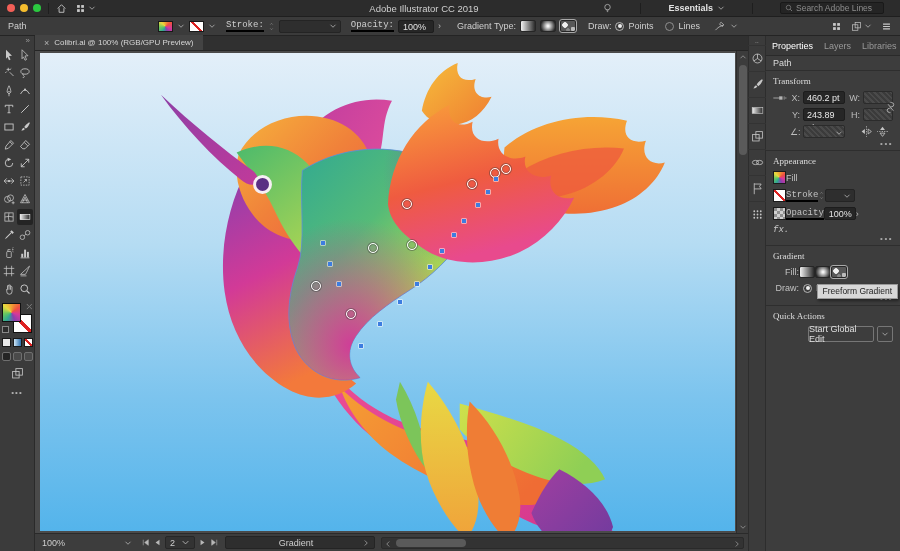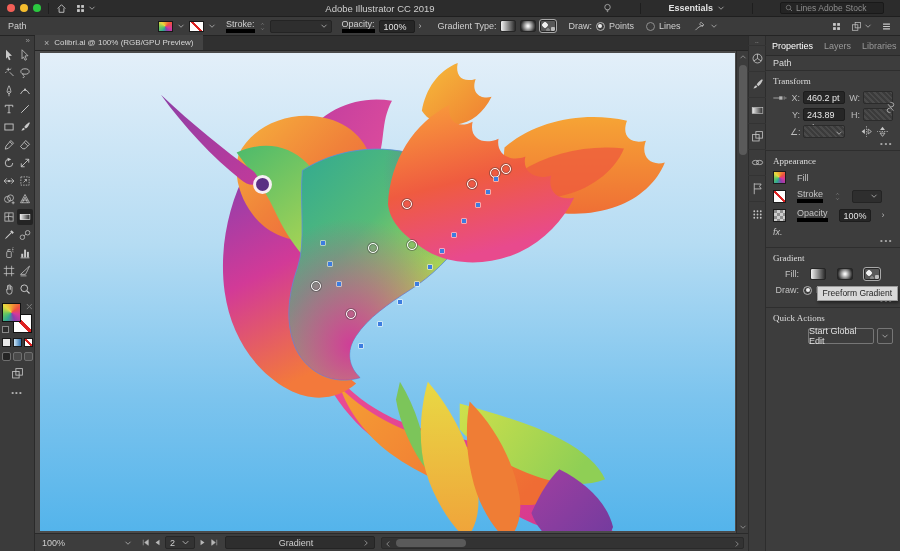--- a/index.html
+++ b/index.html
@@ -5,28 +5,28 @@
   html,body{margin:0;padding:0;background:#222;}
   *{box-sizing:border-box;font-family:"Liberation Sans",sans-serif;-webkit-font-smoothing:antialiased;}
   .app{position:relative;width:900px;height:551px;background:#3a3a3a;overflow:hidden;color:#c9c9c9;}
   svg{display:block;}
   .ic{color:#c9c9c9;}
   
   .titlebar{position:absolute;left:0;top:0;width:900px;height:17px;background:#2c2c2c;border-bottom:1px solid #1f1f1f;display:flex;align-items:center;font-size:9px;}
   .lights{display:flex;gap:5px;margin-left:7px;}
   .light{width:8px;height:8px;border-radius:50%;}
   .tb-sep{width:1px;height:11px;background:#1e1e1e;margin:0 7px;}
-  .tb-title{position:absolute;left:380px;transform:translateX(-50%);color:#cfcfcf;font-size:9.5px;white-space:nowrap;}
+  .tb-title{position:absolute;left:424px;transform:translateX(-50%);color:#cfcfcf;font-size:9.5px;white-space:nowrap;}
   .tb-right{position:absolute;right:16px;display:flex;align-items:center;gap:20px;}
   .workspace{display:flex;align-items:center;gap:4px;color:#e3e3e3;font-weight:bold;font-size:9px;}
   .searchbox{display:flex;align-items:center;gap:3px;width:104px;height:12px;background:#242424;border:1px solid #191919;border-radius:2px;padding:0 4px;color:#8d8d8d;font-size:8.5px;white-space:nowrap;overflow:hidden;}
   
   .controlbar{position:absolute;left:0;top:17px;width:900px;height:19px;background:#3b3b3b;border-bottom:1px solid #242424;display:flex;align-items:center;font-size:9px;color:#cfcfcf;}
   .cb-group{display:flex;align-items:center;gap:4px;}
-  .ulink{border-bottom:4px solid #000000;line-height:10px;cursor:pointer;}
+  .ulink{border-bottom:2px solid #000000;line-height:10px;cursor:pointer;font-family:Liberation Mono, monospace;}
   .swatch{width:15px;height:11px;border:1px solid #191919;}
   .sw-fill{background:conic-gradient(from 210deg,#2fa893,#6cc95e,#e8d93f,#f09a33,#ee4f41,#d6399b,#8a3fae,#2fa893);}
   .sw-none{background:linear-gradient(45deg,#fff 43%,#d22 43%,#d22 57%,#fff 57%);background-color:#fff;}
   .dd-box{display:flex;align-items:center;justify-content:space-between;background:#2e2e2e;border:1px solid #242424;border-radius:2px;height:13px;padding:0 3px;}
   .val-box{background:#262626;border:1px solid #1d1d1d;border-radius:2px;height:13px;line-height:12px;padding:0 4px;color:#e2e2e2;}
   .gbtn{width:16px;height:12px;border:1px solid #262626;border-radius:2px;}
   .gbtn.linear{background:linear-gradient(90deg,#f2f2f2,#2a2a2a);}
   .gbtn.radial{background:radial-gradient(circle at 50% 50%,#f2f2f2 10%,#2a2a2a 85%);}
   .gbtn.freeform{background:#3f3f3f;background-image:radial-gradient(circle 4px at 4px 4px,#f0f0f0 0 2.5px,transparent 3px),radial-gradient(circle 4px at 12px 8px,#bbb 0 2px,transparent 2.5px),radial-gradient(circle 3px at 7px 9px,#888 0 1.5px,transparent 2px);}
   .gbtn.sel{outline:1px solid #a9a9a9;background-color:#585858;}
@@ -93,28 +93,28 @@
   .ptab.active{color:#fff;}
   .prow-path{height:15px;line-height:15px;padding:0 7px;border-bottom:1px solid #2e2e2e;color:#dadada;}
   .psec{position:relative;padding:5px 7px 8px;border-bottom:1px solid #2e2e2e;}
   .psec .ph{color:#dedede;margin-bottom:5px;font-family:Liberation Serif, serif;}
   .pmore{position:absolute;right:7px;bottom:2px;color:#a9a9a9;font-size:8px;letter-spacing:1.5px;}
   .trow{display:flex;align-items:center;margin-bottom:4px;gap:3px;}
   .tlabel{width:10px;text-align:right;color:#bdbdbd;}
   .pfield{background:#262626;border:1px solid #1d1d1d;border-radius:2px;height:13px;line-height:12px;padding:0 3px;color:#e8e8e8;width:42px;}
   .hatch{background:repeating-linear-gradient(45deg,#3b3b3b 0 2px,#4a4a4a 2px 4px);border:1px solid #2b2b2b;border-radius:2px;height:13px;width:30px;}
   .chainpos{position:absolute;right:3px;top:30px;color:#b5b5b5;}
-  .arow{display:flex;align-items:center;gap:11px;margin-bottom:5px;}
+  .arow{display:flex;align-items:center;gap:0;margin-bottom:5px;}
   .mini{width:13px;height:13px;border:1px solid #1b1b1b;}
   .mini.fill{background:conic-gradient(from 210deg,#2fa893,#6cc95e,#e8d93f,#f09a33,#ee4f41,#d6399b,#8a3fae,#2fa893);}
   .mini.none{background:linear-gradient(45deg,#fff 42%,#d22 42%,#d22 58%,#fff 58%);background-color:#fff;}
   .mini.opac{background:repeating-conic-gradient(#cfcfcf 0% 25%,#8f8f8f 0% 50%) 0 0/6px 6px;}
   .stepper{display:flex;flex-direction:column;justify-content:center;gap:1px;color:#b5b5b5;}
   .stepper svg{width:7px;height:4px;}
-  .fx{font-style:italic;font-family:Liberation Sans, sans-serif;color:#c9c9c9;}
+  .fx{font-style:italic;font-family:Liberation Mono, monospace;color:#c9c9c9;}
   .tooltip{position:absolute;right:2px;top:38px;background:#d8d8d8;color:#1e1e1e;border:1px solid #9a9a9a;padding:1px 5px 2px;font-size:8.5px;white-space:nowrap;box-shadow:1px 2px 3px rgba(0,0,0,.45);z-index:5;}
   .icrow{display:flex;align-items:center;gap:8px;margin-bottom:6px;}
   .icrow .rl{width:38px;color:#bdbdbd;}
   .icrow svg{width:13px;height:13px;color:#cfcfcf;}
   .qa-row{display:flex;gap:3px;}
   .qa-btn{flex:1;height:16px;border:1px solid #767676;border-radius:2px;background:#3d3d3d;color:#e0e0e0;display:flex;align-items:center;justify-content:center;margin-left:35px;}
   .qa-chev{width:16px;height:16px;border:1px solid #767676;border-radius:2px;display:flex;align-items:center;justify-content:center;}
 </style>
 </head>
 <body>
@@ -350,21 +350,21 @@
         <span>Essentials</span>
         <svg class="chev">
             <use href="#s-chev"></use>
           </svg>
       </span>
       <span class="tb-sep"></span>
       <div class="searchbox">
         <svg width="8" height="8" style="color:#8d8d8d">
             <use href="#s-zoom"></use>
           </svg>
-        <span>Lines Adobe Stock</span>
+        <span>Search Adobe Lines</span>
       </div>
     </div>
   </div>
 
   <div class="controlbar">
     <span style="margin-left:8px;width:150px">Path</span>
     <div class="cb-group">
       <span class="swatch sw-fill"></span>
       <svg class="chev">
           <use href="#s-chev"></use>

